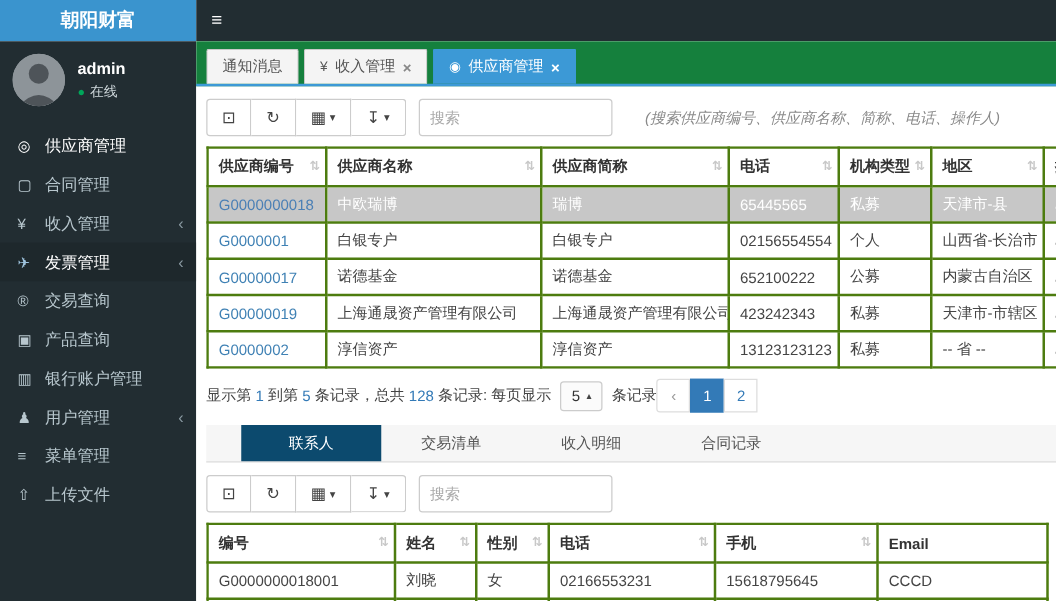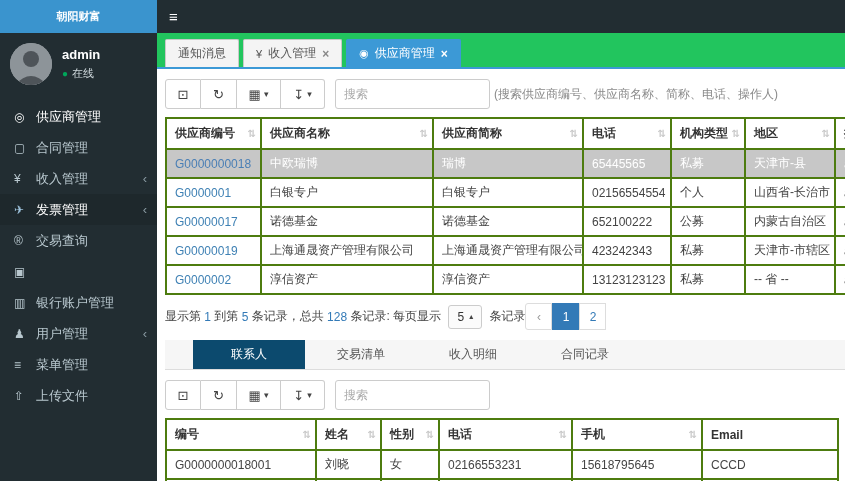--- a/index.html
+++ b/index.html
@@ -1,21 +1,21 @@
 <!DOCTYPE html>
 <html><head>
 <meta charset="utf-8">
 <style>
   * { box-sizing: border-box; margin: 0; padding: 0; }
   html,body { width:845px; height:481px; overflow:hidden; }
   body { font-family:"Liberation Sans","DejaVu Sans",sans-serif; font-size:12px; background:#fff; color:#333; }
 
   
   .topbar { display:flex; height:33px; }
-  .brand { width:157px; background:#3a94ce; color:#fff; font-size:11px; font-weight:bold;
+  .brand { width:157px; background:#3a94ce; color:#fff; font-size:15px; font-weight:bold;
            display:flex; align-items:center; justify-content:center; flex-shrink:0; cursor:pointer; }
   .navstrip { flex:1; background:#222d32; display:flex; align-items:center; padding-left:12px; }
   .hamburger { color:#fff; font-size:15px; cursor:pointer; }
 
   
   .layout { display:flex; height:448px; }
   .sidebar { width:157px; background:#222d32; flex-shrink:0; }
   .main { flex:1; min-width:0; display:flex; flex-direction:column; background:#fff; }
 
   
@@ -30,21 +30,21 @@
   .menu li { display:flex; align-items:center; height:31px; padding:0 10px 0 14px;
              color:#b8c7ce; font-size:13px; cursor:pointer; }
   .menu li .mi { width:22px; font-size:12px; color:#b8c7ce; flex-shrink:0; }
   .menu li .lbl { flex:1; }
   .menu li .chev { color:#8a9aa2; font-size:13px; }
   .menu li.sel-white, .menu li.sel-white .mi { color:#fff; }
   .menu li.open { background:#1e282c; color:#fff; }
   .menu li.open .mi { color:#9fc4de; }
 
   
-  .tabs-row { display:flex; align-items:flex-end; padding:6px 8px 0 8px; border-bottom:2px solid #3c99d6; background:#22c55e; }
+  .tabs-row { display:flex; align-items:flex-end; padding:6px 8px 0 8px; border-bottom:2px solid #3c99d6; background:#15803d; }
   .tab { display:flex; align-items:center; gap:6px; padding:5px 12px; margin-right:4px;
          border:1px solid #c9c9c9; border-bottom:none; background:#f4f4f4; color:#555;
          font-size:12px; cursor:pointer; border-radius:2px 2px 0 0; }
   .tab .tclose { font-weight:bold; font-size:12px; color:#888; cursor:pointer; }
   .tab.active { background:#3c99d6; border-color:#3c99d6; color:#fff; }
   .tab.active .tclose, .tab.active .ticon { color:#fff; }
   .ticon { font-size:11px; }
 
   
   .content { flex:1; padding:8px 8px 0 8px; overflow:hidden; }
@@ -54,21 +54,21 @@
   .btn { width:36px; height:30px; background:#fff; border:1px solid #ccc; border-left-width:0;
          display:flex; align-items:center; justify-content:center; gap:3px; color:#444;
          font-size:13px; cursor:pointer; }
   .btn:first-child { border-left-width:1px; border-radius:3px 0 0 3px; }
   .btn:last-child { border-radius:0 3px 3px 0; }
   .btn.w { width:44px; }
   .caret { font-size:9px; color:#444; }
   .search-input { width:155px; height:30px; margin-left:10px; border:1px solid #ccc; border-radius:3px;
                   padding:0 8px; font-size:12px; color:#701a75; outline:none; }
   .search-input::placeholder { color:#aaa; }
-  .hint { color:#8a8a8a; font-size:12px; margin-left:4px; white-space:nowrap; }
+  .hint { color:#8a8a8a; font-size:12px; margin-left:26px; white-space:nowrap;font-style:italic; }
 
   
   .table-clip { width:680px; margin-right:-8px; overflow:hidden; }
   table { border-collapse:collapse; table-layout:fixed; }
   .tbl-supplier { width:740px; }
   .tbl-contact { width:672px; }
   th, td { border:2px solid #4d7c0f; font-size:12px; text-align:left; overflow:hidden; white-space:nowrap; }
   th { padding:6px 4px 6px 8px; font-weight:bold; color:#333; cursor:pointer; }
   td { padding:5px 8px; color:#444; }
   .th-flex { display:flex; align-items:center; justify-content:space-between; }
@@ -143,20 +143,21 @@
         <span class="mi">✈</span>
         <span class="lbl">发票管理</span>
         <span class="chev">‹</span>
       </li>
       <li>
         <span class="mi">®</span>
         <span class="lbl">交易查询</span>
       </li>
       <li>
         <span class="mi">▣</span>
+        <span class="lbl">产品查询</span>
       </li>
       <li>
         <span class="mi">▥</span>
         <span class="lbl">银行账户管理</span>
       </li>
       <li>
         <span class="mi">♟</span>
         <span class="lbl">用户管理</span>
         <span class="chev">‹</span>
       </li>

